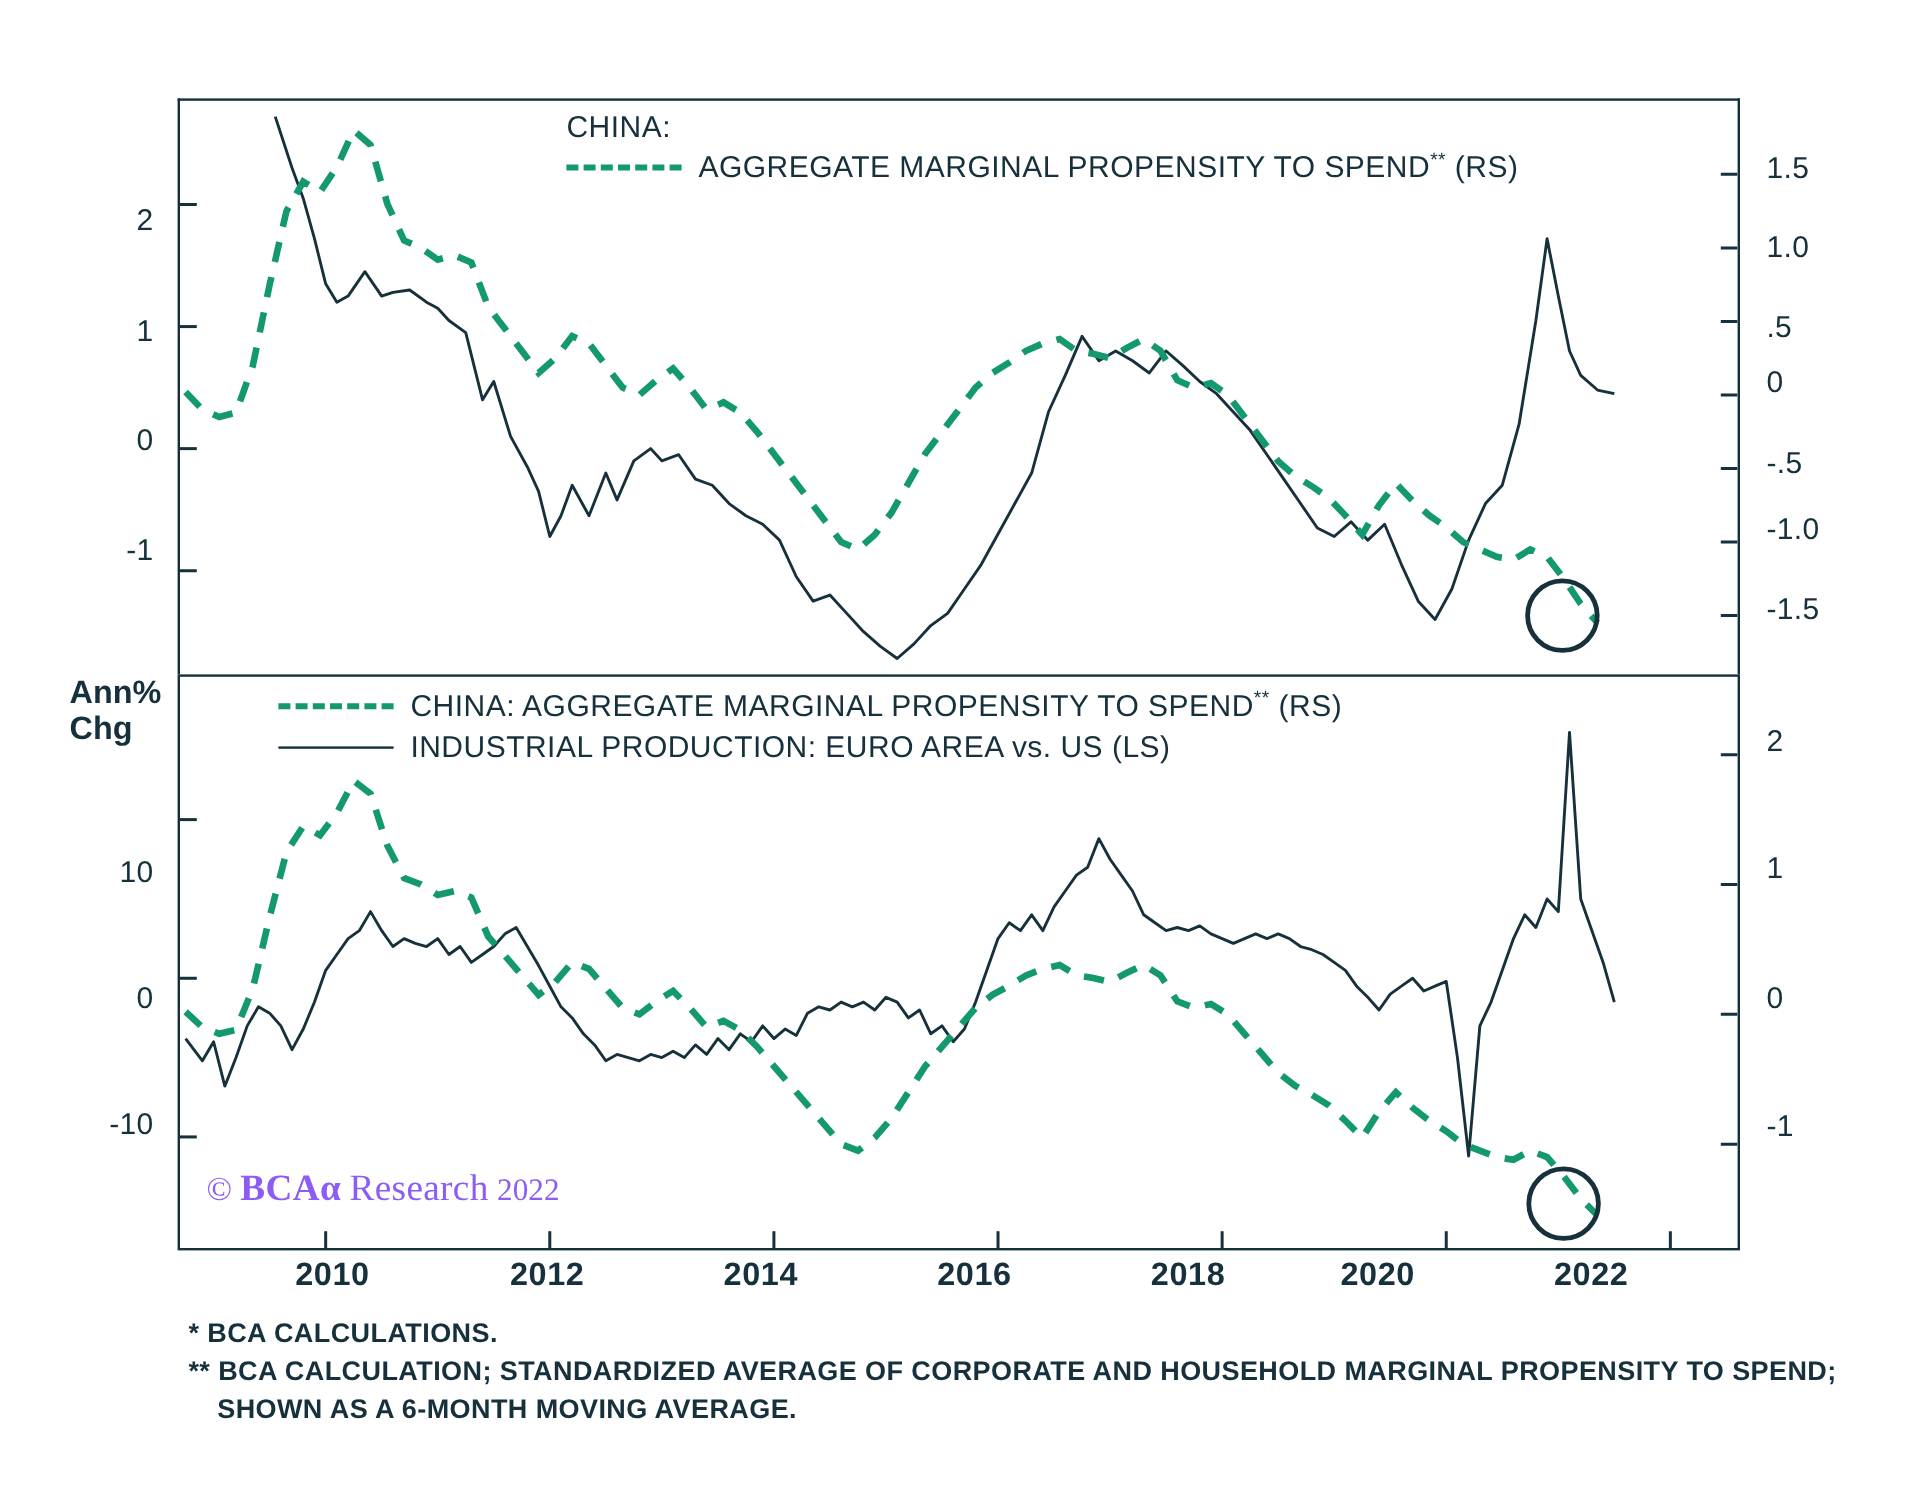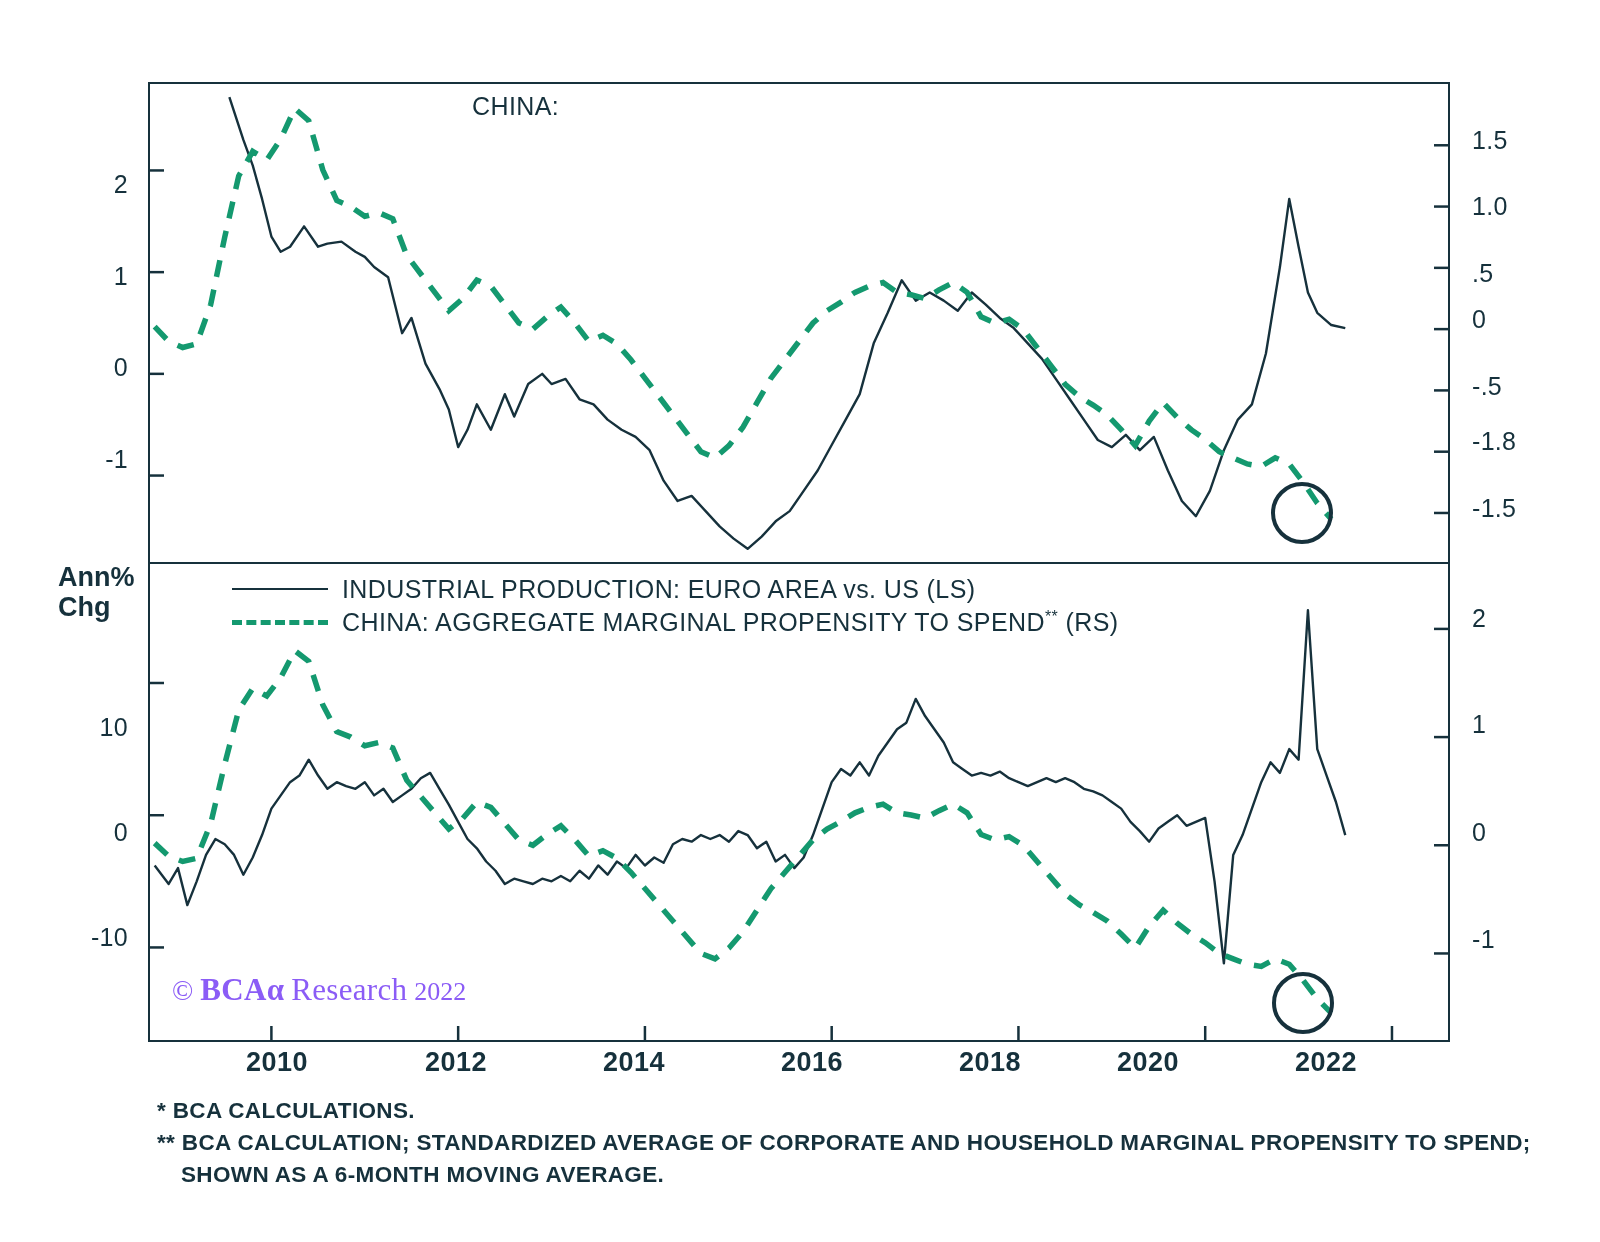--- a/index.html
+++ b/index.html
@@ -55,33 +55,37 @@
       <line x1="1284" y1="245.12820512820514" x2="1298" y2="245.12820512820514" stroke="#16313c" stroke-width="2.5"></line>
       <line x1="1284" y1="306.4102564102564" x2="1298" y2="306.4102564102564" stroke="#16313c" stroke-width="2.5"></line>
       <line x1="1284" y1="367.6923076923077" x2="1298" y2="367.6923076923077" stroke="#16313c" stroke-width="2.5"></line>
       <line x1="1284" y1="428.974358974359" x2="1298" y2="428.974358974359" stroke="#16313c" stroke-width="2.5"></line>
       <path d="M79.37 13.22 L93.38 55.94 L102.72 81.36 L112.06 114.92 L121.40 152.55 L130.73 167.81 L140.07 162.72 L154.08 142.38 L168.09 162.72 L177.42 159.67 L191.43 157.64 L205.44 167.81 L214.78 172.89 L224.12 183.06 L238.12 193.23 L252.13 249.17 L261.47 233.91 L275.47 279.68 L289.48 305.11 L298.82 325.45 L308.16 363.08 L317.50 345.79 L326.83 320.36 L340.84 345.79 L354.85 310.19 L364.19 332.57 L378.19 300.02 L392.20 289.85 L401.54 300.02 L415.55 294.94 L429.55 315.28 L443.56 320.36 L457.57 335.62 L471.58 345.79 L485.58 352.91 L499.59 366.13 L513.60 396.64 L527.60 416.98 L541.61 411.89 L555.62 427.15 L569.63 442.40 L583.63 454.61 L597.64 464.78 L611.65 452.57 L625.65 437.32 L639.66 427.15 L653.67 406.81 L667.68 386.47 L681.68 361.04 L695.69 335.62 L709.70 310.19 L723.71 259.34 L737.71 228.83 L751.72 196.29 L765.73 216.63 L779.73 208.49 L793.74 216.63 L807.75 226.80 L821.76 208.49 L835.76 220.69 L849.77 233.91 L863.78 244.09 L877.78 259.34 L891.79 274.60 L905.80 294.94 L919.81 315.28 L933.81 335.62 L947.82 355.96 L961.83 363.08 L975.83 350.87 L989.84 366.13 L1003.85 352.91 L1017.86 386.47 L1031.86 416.98 L1045.87 432.23 L1059.88 406.81 L1073.88 366.13 L1087.89 335.62 L1101.90 320.36 L1115.91 269.51 L1129.91 183.06 L1139.25 114.92 L1148.59 162.72 L1157.93 208.49 L1167.27 228.83 L1181.27 241.03 L1195.28 244.09 " fill="none" stroke="#16313c" stroke-width="2.4" stroke-linejoin="round"></path>
       <path d="M4.67 242.68 L18.68 257.38 L32.68 263.51 L46.69 259.84 L60.70 220.62 L74.71 153.21 L88.71 91.92 L102.72 67.41 L116.73 75.99 L130.73 55.15 L144.74 24.51 L158.75 36.77 L172.76 85.79 L186.76 116.44 L200.77 122.56 L214.78 132.37 L228.78 128.69 L242.79 134.82 L256.80 171.59 L270.81 189.97 L284.81 208.36 L298.82 226.74 L312.83 214.49 L326.83 196.10 L340.84 202.23 L354.85 220.62 L368.86 239.00 L382.86 245.13 L396.87 232.87 L410.88 223.07 L424.88 239.00 L438.89 257.38 L452.90 251.26 L466.91 259.84 L480.91 275.77 L494.92 294.15 L508.93 312.54 L522.94 330.92 L536.94 349.31 L550.95 367.69 L564.96 373.82 L578.96 361.56 L592.97 343.18 L606.98 318.67 L620.99 294.15 L634.99 275.77 L649.00 257.38 L663.01 239.00 L677.01 226.74 L691.02 218.16 L705.03 208.36 L719.04 202.23 L733.04 198.55 L747.05 208.36 L761.06 210.81 L775.06 214.49 L789.07 205.91 L803.08 198.55 L817.09 208.36 L831.09 232.87 L845.10 239.00 L859.11 235.32 L873.12 245.13 L887.12 263.51 L901.13 281.90 L915.14 300.28 L929.14 312.54 L943.15 321.12 L957.16 330.92 L971.17 345.63 L985.17 361.56 L999.18 337.05 L1013.19 318.67 L1027.19 333.37 L1041.20 345.63 L1055.21 355.44 L1069.22 367.69 L1083.22 373.82 L1097.23 379.95 L1111.24 382.40 L1125.24 373.82 L1139.25 379.95 L1153.26 398.33 L1167.27 419.17 L1181.27 435.10 " fill="none" stroke="#14996f" stroke-width="5.5" stroke-dasharray="17 13" stroke-linecap="butt"></path>
     </svg>
 
   <div class="legend" style="left:472px;top:92px;">
     <div class="title">CHINA:</div>
+    <div class="row">
+      <span class="swatch dashed"></span>
+      <span><span>AGGREGATE MARGINAL PROPENSITY TO SPEND</span><sup>**</sup><span> (RS)</span></span>
+    </div>
   </div>
 
   <div class="axis-label left" style="left:70px;top:170px;width:58px;">2</div>
   <div class="axis-label left" style="left:70px;top:262px;width:58px;">1</div>
   <div class="axis-label left" style="left:70px;top:353px;width:58px;">0</div>
   <div class="axis-label left" style="left:70px;top:445px;width:58px;">-1</div>
 
   <div class="axis-label right" style="left:1472px;top:126px;">1.5</div>
   <div class="axis-label right" style="left:1472px;top:192px;">1.0</div>
   <div class="axis-label right" style="left:1472px;top:259px;">.5</div>
   <div class="axis-label right" style="left:1472px;top:305px;">0</div>
   <div class="axis-label right" style="left:1472px;top:372px;">-.5</div>
-  <div class="axis-label right" style="left:1472px;top:427px;">-1.8</div>
+  <div class="axis-label right" style="left:1472px;top:427px;">-1.0</div>
   <div class="axis-label right" style="left:1472px;top:494px;">-1.5</div>
 
   <div class="circle-hl" style="left:1271px;top:482px;width:54px;height:54px;"></div>
 
   <div class="panel" id="panel-bottom"></div>
   <svg class="plot" id="plot-bottom" style="left:150px;top:564px;" width="1298" height="476">
       <line x1="0" y1="119" x2="14" y2="119" stroke="#16313c" stroke-width="2.5"></line>
       <line x1="0" y1="251.22222222222223" x2="14" y2="251.22222222222223" stroke="#16313c" stroke-width="2.5"></line>
       <line x1="0" y1="383.44444444444446" x2="14" y2="383.44444444444446" stroke="#16313c" stroke-width="2.5"></line>
       <line x1="1284" y1="64.90909090909093" x2="1298" y2="64.90909090909093" stroke="#16313c" stroke-width="2.5"></line>
@@ -94,26 +98,26 @@
       <line x1="681.6834532374124" y1="462" x2="681.6834532374124" y2="476" stroke="#16313c" stroke-width="2.5"></line>
       <line x1="868.4460431654719" y1="462" x2="868.4460431654719" y2="476" stroke="#16313c" stroke-width="2.5"></line>
       <line x1="1055.2086330935313" y1="462" x2="1055.2086330935313" y2="476" stroke="#16313c" stroke-width="2.5"></line>
       <line x1="1241.9712230215907" y1="462" x2="1241.9712230215907" y2="476" stroke="#16313c" stroke-width="2.5"></line>
       <path d="M4.67 301.47 L18.68 319.98 L28.01 304.11 L37.35 341.13 L46.69 317.33 L56.03 290.89 L65.37 275.02 L74.71 280.31 L84.04 290.89 L93.38 310.72 L102.72 293.53 L112.06 271.06 L121.40 244.61 L130.73 231.39 L140.07 218.17 L149.41 211.56 L158.75 195.69 L168.09 211.56 L177.42 224.78 L186.76 218.17 L196.10 222.13 L205.44 224.78 L214.78 218.17 L224.12 231.39 L233.45 224.78 L242.79 238.00 L252.13 231.39 L261.47 224.78 L270.81 214.20 L280.14 208.91 L289.48 224.78 L298.82 240.64 L308.16 257.83 L317.50 275.02 L326.83 284.28 L336.17 297.50 L345.51 306.76 L354.85 319.98 L364.19 314.69 L373.53 317.33 L382.86 319.98 L392.20 314.69 L401.54 317.33 L410.88 312.04 L420.22 317.33 L429.55 306.76 L438.89 314.69 L448.23 301.47 L457.57 310.72 L466.91 297.50 L476.24 304.11 L485.58 290.89 L494.92 301.47 L504.26 293.53 L513.60 298.82 L522.94 280.31 L532.27 275.02 L541.61 277.67 L550.95 271.06 L560.29 275.02 L569.63 271.06 L578.96 277.67 L588.30 267.09 L597.64 271.06 L606.98 284.28 L616.32 277.67 L625.65 297.50 L634.99 290.89 L644.33 304.11 L653.67 293.53 L663.01 271.06 L672.35 244.61 L681.68 218.17 L691.02 204.94 L700.36 211.56 L709.70 198.33 L719.04 211.56 L728.37 191.72 L737.71 178.50 L747.05 165.28 L756.39 158.67 L765.73 134.87 L775.06 152.06 L784.40 165.28 L793.74 178.50 L803.08 198.33 L812.42 204.94 L821.76 211.56 L831.09 208.91 L840.43 211.56 L849.77 207.59 L859.11 214.20 L868.45 218.17 L877.78 222.13 L887.12 218.17 L896.46 214.20 L905.80 218.17 L915.14 214.20 L924.47 218.17 L933.81 224.78 L943.15 227.42 L952.49 231.39 L961.83 238.00 L971.17 244.61 L980.50 257.83 L989.84 267.09 L999.18 277.67 L1008.52 264.44 L1017.86 257.83 L1027.19 251.22 L1036.53 261.80 L1045.87 257.83 L1055.21 253.87 L1064.55 317.33 L1073.88 399.31 L1083.22 290.89 L1092.56 271.06 L1101.90 244.61 L1111.24 218.17 L1120.58 198.33 L1129.91 208.91 L1139.25 185.11 L1148.59 195.69 L1157.93 46.28 L1167.27 185.11 L1176.60 211.56 L1185.94 238.00 L1195.28 271.06 " fill="none" stroke="#16313c" stroke-width="2.4" stroke-linejoin="round"></path>
       <path d="M4.67 279.11 L18.68 292.09 L32.68 297.50 L46.69 294.25 L60.70 259.64 L74.71 200.14 L88.71 146.05 L102.72 124.41 L116.73 131.98 L130.73 113.59 L144.74 86.55 L158.75 97.36 L172.76 140.64 L186.76 167.68 L200.77 173.09 L214.78 181.75 L228.78 178.50 L242.79 183.91 L256.80 216.36 L270.81 232.59 L284.81 248.82 L298.82 265.05 L312.83 254.23 L326.83 238.00 L340.84 243.41 L354.85 259.64 L368.86 275.86 L382.86 281.27 L396.87 270.45 L410.88 261.80 L424.88 275.86 L438.89 292.09 L452.90 286.68 L466.91 294.25 L480.91 308.32 L494.92 324.55 L508.93 340.77 L522.94 357.00 L536.94 373.23 L550.95 389.45 L564.96 394.86 L578.96 384.05 L592.97 367.82 L606.98 346.18 L620.99 324.55 L634.99 308.32 L649.00 292.09 L663.01 275.86 L677.01 265.05 L691.02 257.47 L705.03 248.82 L719.04 243.41 L733.04 240.16 L747.05 248.82 L761.06 250.98 L775.06 254.23 L789.07 246.65 L803.08 240.16 L817.09 248.82 L831.09 270.45 L845.10 275.86 L859.11 272.62 L873.12 281.27 L887.12 297.50 L901.13 313.73 L915.14 329.95 L929.14 340.77 L943.15 348.35 L957.16 357.00 L971.17 369.98 L985.17 384.05 L999.18 362.41 L1013.19 346.18 L1027.19 359.16 L1041.20 369.98 L1055.21 378.64 L1069.22 389.45 L1083.22 394.86 L1097.23 400.27 L1111.24 402.44 L1125.24 394.86 L1139.25 400.27 L1153.26 416.50 L1167.27 434.89 L1181.27 448.95 " fill="none" stroke="#14996f" stroke-width="5.5" stroke-dasharray="17 13" stroke-linecap="butt"></path>
     </svg>
 
   <div class="legend" style="left:232px;top:572px;">
     <div class="row">
+      <span class="swatch dashed"></span>
+      <span><span>CHINA: AGGREGATE MARGINAL PROPENSITY TO SPEND</span><sup>**</sup><span> (RS)</span></span>
+    </div>
+    <div class="row">
       <span class="swatch solid"></span>
       <span><span>INDUSTRIAL PRODUCTION: EURO AREA vs. US (LS)</span></span>
-    </div>
-    <div class="row">
-      <span class="swatch dashed"></span>
-      <span><span>CHINA: AGGREGATE MARGINAL PROPENSITY TO SPEND</span><sup>**</sup><span> (RS)</span></span>
     </div>
   </div>
 
   <div class="ann-label" style="left:58px;top:562px;">
     <div>Ann%</div>
     <div>Chg</div>
   </div>
 
   <div class="axis-label left" style="left:56px;top:713px;width:72px;">10</div>
   <div class="axis-label left" style="left:56px;top:818px;width:72px;">0</div>

